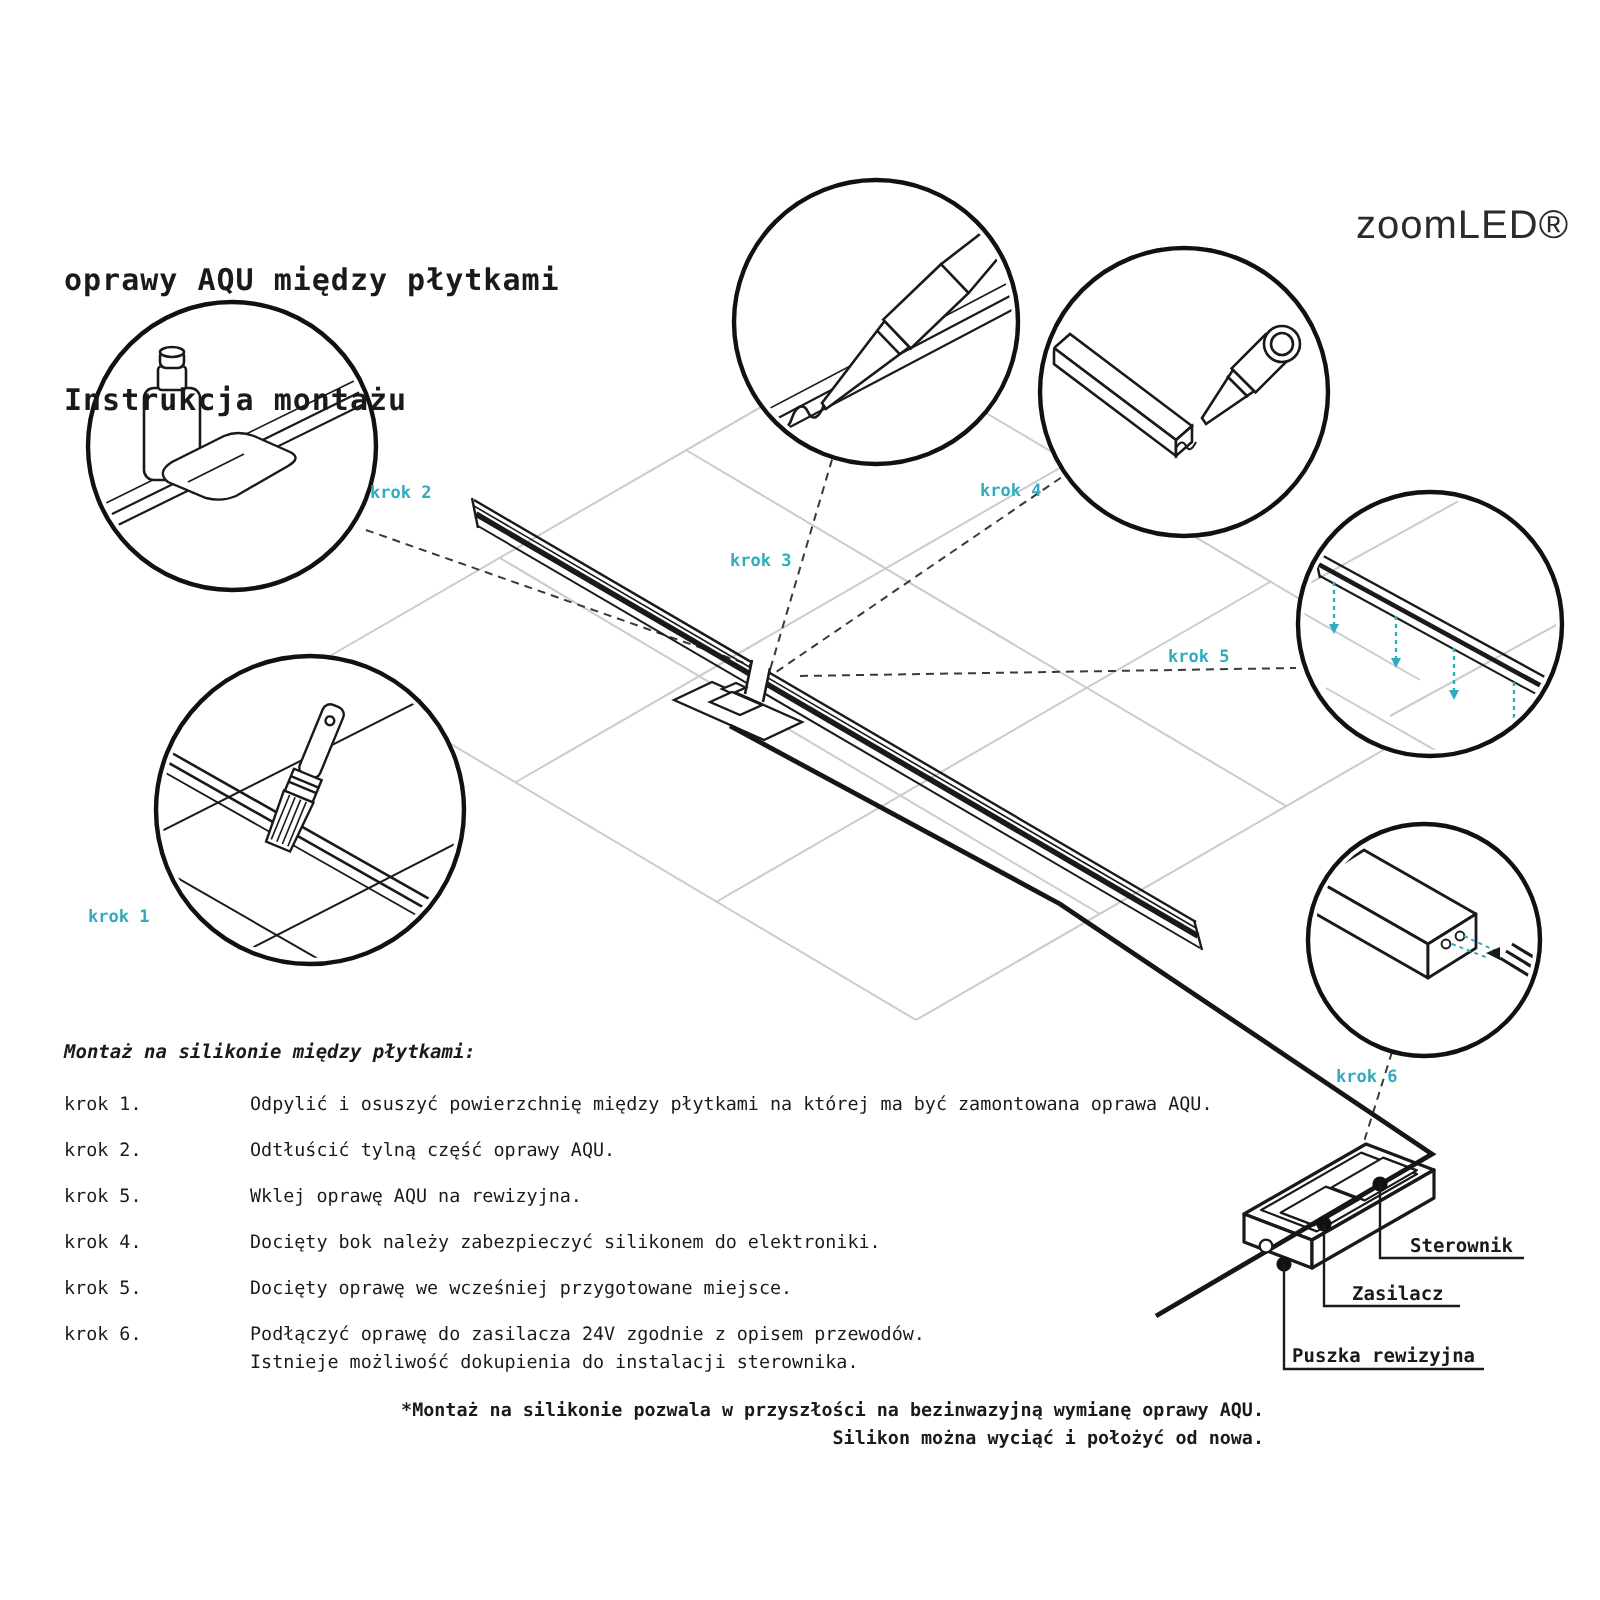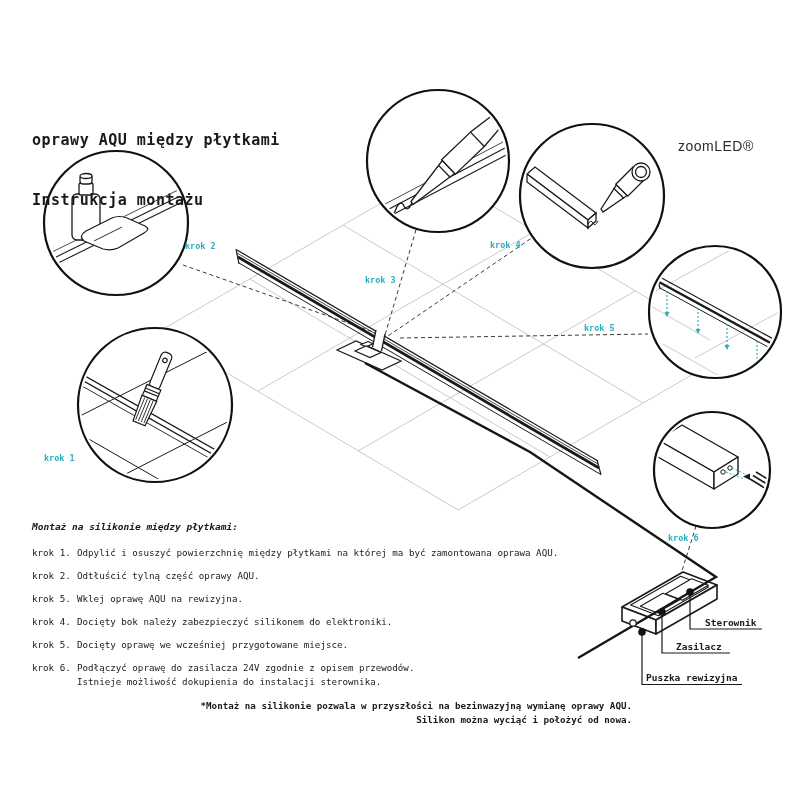--- a/index.html
+++ b/index.html
@@ -2,26 +2,26 @@
 <html><head>
 <meta charset="utf-8">
 <style>
   html,body{margin:0;padding:0;background:#ffffff;}
   .page{position:relative;width:800px;height:800px;background:#fff;overflow:hidden;
         font-family:"DejaVu Sans Mono",monospace;color:#1a1a1a;}
   svg.diagram{position:absolute;left:0;top:0;}
   .title{position:absolute;left:32px;top:90px;font-weight:bold;font-size:15px;line-height:20px;
          letter-spacing:0.5px;white-space:pre;}
   .logo{position:absolute;left:678px;top:102px;font-family:"Liberation Sans",sans-serif;
-        font-weight:300;font-size:14px;letter-spacing:0.5px;color:#2b2b2b;margin-top:36px;}
+        font-weight:300;font-size:20px;letter-spacing:0.5px;color:#2b2b2b;}
   .instructions{position:absolute;left:32px;top:521px;width:600px;font-size:9.2px;line-height:11px;}
   .ins-heading{font-weight:bold;font-size:9.5px;margin-bottom:15px;font-style:italic;}
   .step{display:flex;margin-bottom:12px;justify-content:flex-end;}
   .step .num{width:45px;flex:none;}
-  .step .txt{flex:1;}
+  .step .txt{flex:1;margin-left:48px;}
   .step .txt .line2{margin-top:3px;}
   .footnote{font-weight:bold;line-height:13.5px;margin-top:2px;text-align:right;}
   text.krok{font-family:"DejaVu Sans Mono",monospace;font-weight:bold;font-size:8.5px;fill:#2facbe;}
   text.callout{font-family:"DejaVu Sans Mono",monospace;font-weight:bold;font-size:9.5px;fill:#1a1a1a;}
   .ln{stroke:#1a1a1a;fill:none;}
   .wfill{fill:#ffffff;stroke:#1a1a1a;}
 </style>
 </head>
 <body>
 

